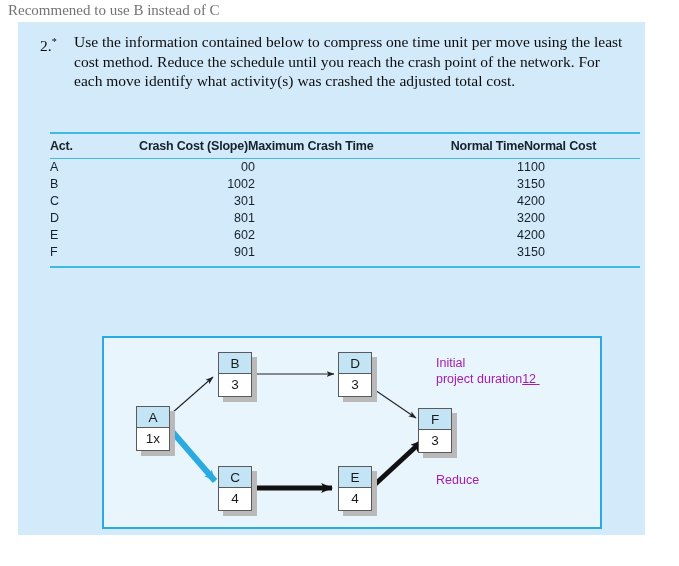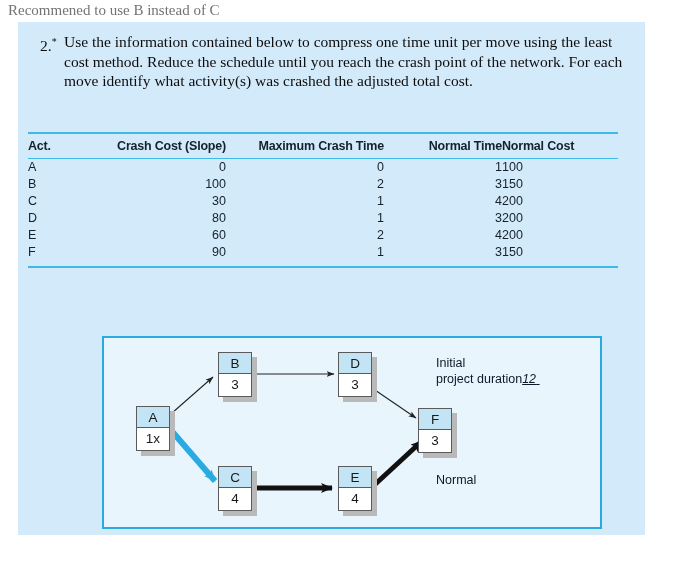--- a/index.html
+++ b/index.html
@@ -52,28 +52,28 @@
   .q-num {
     position: absolute;
     left: 0px;
     top: 0px;
     font-family: "Liberation Serif", serif;
     font-size: 15.5px;
     color: #0d0d0d;
   }
   .q-num sup { font-size: 10px; }
   .q-body {
-    margin-left: 24px;
+    margin-left: 34px;
     text-align: left;
   }
 
   
   .table-wrap {
     position: absolute;
-    left: 10px;
+    left: 32px;
     top: 110px;
     width: 590px;
   }
   table.data {
     border-collapse: collapse;
     width: 590px;
     font-family: "Liberation Sans", sans-serif;
   }
   table.data thead th {
     font-size: 12.5px;
@@ -88,21 +88,21 @@
     font-size: 12.5px;
     color: #15212b;
     padding: 1px 0 1px 0;
     line-height: 15px;
   }
   table.data tbody tr:last-child td {
     padding-bottom: 4px;
   }
   .col-act   { width: 58px;  text-align: left; }
   .col-slope { width: 140px; text-align: right; }
-  .col-max   { width: 158px; text-align: right; }
+  .col-max   { width: 158px; text-align: left; }
   .col-ntime { width: 118px; text-align: right; }
   .col-ncost { width: 116px; text-align: left; }
   .tbl-rule-bottom {
     height: 2px;
     background: #3fb9e8;
     width: 590px;
     margin-top: 2px;
   }
 
   
@@ -158,26 +158,25 @@
     box-sizing: border-box;
     font-size: 13.5px;
     color: #1a1a1a;
   }
 
   
   .sidelabel {
     position: absolute;
     font-size: 12.5px;
     line-height: 15.5px;
-    color: #0f172a;
+    color: #a21caf;
     white-space: nowrap;
     z-index: 6;
   }
   .val-italic {
-    font-style: italic;
     text-decoration: underline;
   }
   .blank-line {
     display: inline-block;
     width: 44px;
     border-bottom: 1.6px solid #4a4a4a;
     height: 11px;
     vertical-align: -2px;
   }
 </style>
@@ -329,17 +328,17 @@
     </div>
 
     <div class="sidelabel" style="left:332px; top:18px;">
       <div>Initial</div>
       <div>
         <span>project duration</span><span class="val-italic">12</span><span class="val-italic">&nbsp;</span>
       </div>
     </div>
 
     <div class="sidelabel" style="left:332px; top:135px;">
-      <div>Normal</div>
+      <div>Reduce</div>
     </div>
 
   </div>
 </div>
 
 </body></html>

